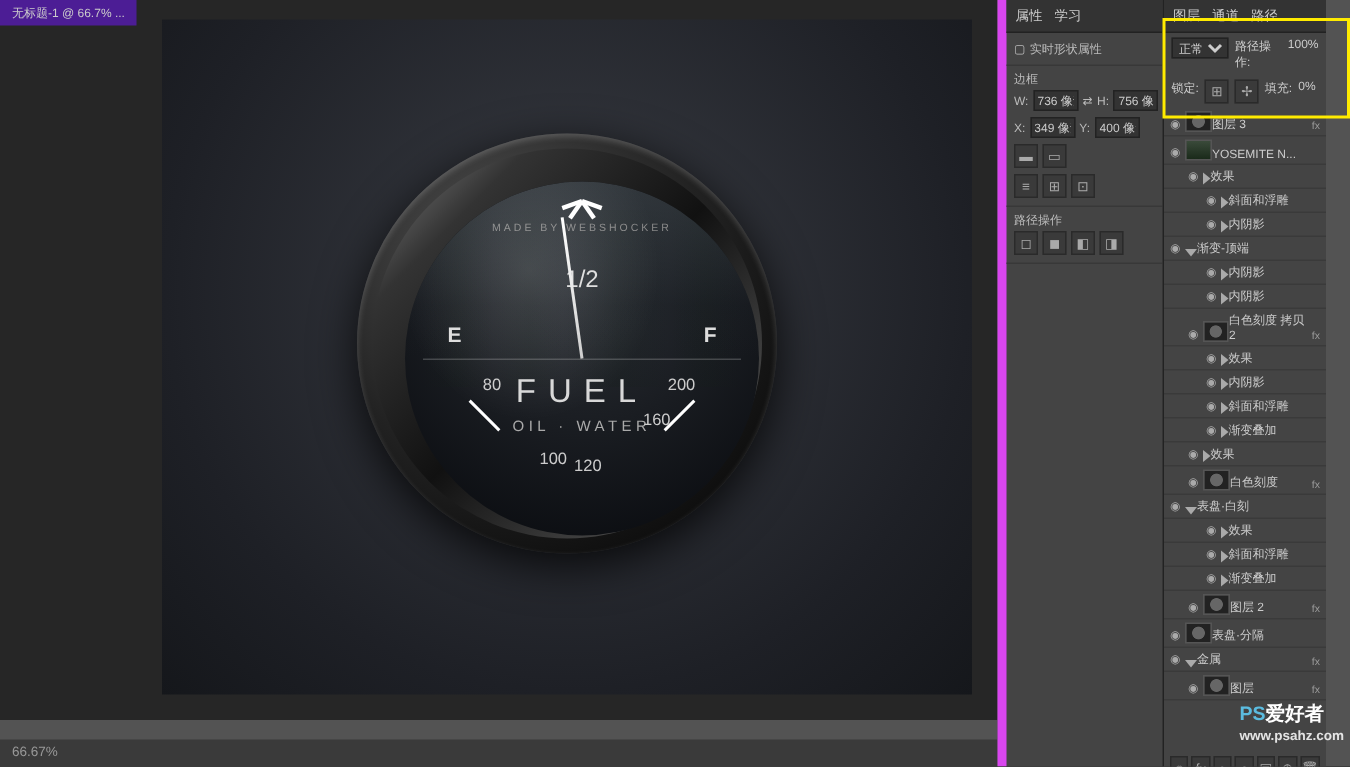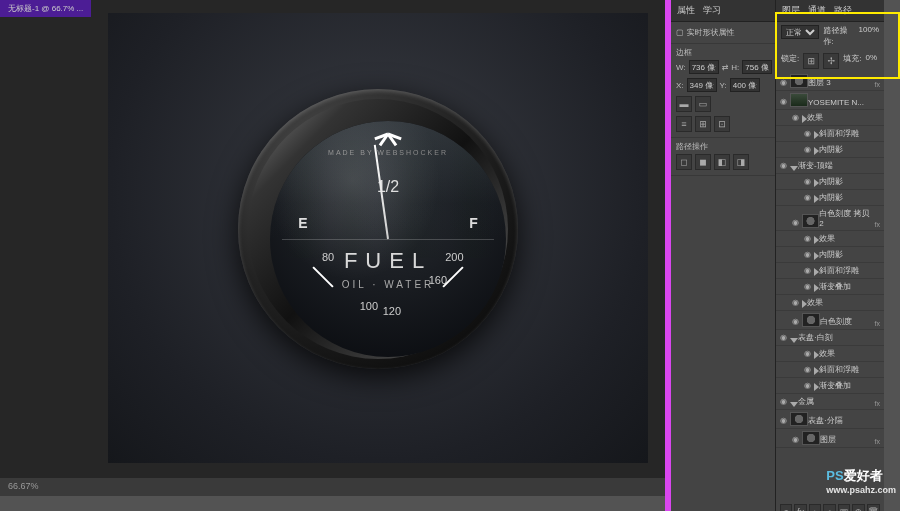--- a/index.html
+++ b/index.html
@@ -24,21 +24,21 @@
 .n80{left:22%;top:55%}
 .n100{left:38%;top:76%}
 .n120{left:52%;top:78%;transform:translateX(-10px)}
 .n160{right:25%;top:65%}
 .n200{right:18%;top:55%}
 .needle{position:absolute;left:50%;top:50%;width:2px;height:95px;background:linear-gradient(#fff,#ccc);transform-origin:50% 100%;transform:translate(-50%,-100%) rotate(-8deg)}
 .mini-needle{position:absolute;width:2px;height:28px;background:#fff}
 .mn-left{left:22%;top:60%;transform:rotate(-45deg)}
 .mn-right{right:22%;top:60%;transform:rotate(45deg)}
 .glass{position:absolute;width:100%;height:100%;border-radius:50%;background:radial-gradient(ellipse at 35% 25%,rgba(255,255,255,.15) 0%,transparent 40%)}
-.status-bar{position:absolute;bottom:15px;left:0;width:665px;height:18px;background:#3a3a3a;color:#999;font-size:9px;padding:3px 8px}
+.status-bar{position:absolute;bottom:0;left:0;width:665px;height:18px;background:#3a3a3a;color:#999;font-size:9px;padding:3px 8px}
 .panels{position:absolute;right:0;top:0;width:235px;height:511px;display:flex}
 .panel-left{width:110px;background:#444;border-left:6px solid #d946ef}
 .panel-right{width:109px;background:#444;border-left:1px solid #222}
 .panel-tab{background:#333;padding:4px 6px;font-size:9px;border-bottom:1px solid #222;display:flex;gap:8px}
 .panel-section{padding:3px 5px;font-size:8px;color:#bbb;border-bottom:1px solid #383838}
 .row{display:flex;align-items:center;gap:3px;padding:2px 0}
 .input-mini{background:#333;border:1px solid #222;color:#ccc;width:30px;height:14px;font-size:8px;padding:0 2px}
 .layer-item{display:flex;align-items:flex-end;padding:2px 4px;font-size:8px;gap:0;border-bottom:1px solid #3a3a3a}
 .layer-item.indent1{padding-left:16px}
 .layer-item.indent2{padding-left:28px}
@@ -247,30 +247,36 @@
         <div class="layer-item indent2">
           <span class="eye"></span>
           <span class="arrow-right"></span>
           <span>斜面和浮雕</span>
         </div>
         <div class="layer-item indent2">
           <span class="eye"></span>
           <span class="arrow-right"></span>
           <span>渐变叠加</span>
         </div>
+        <div class="layer-item indent1">
+          <span class="eye"></span>
+          <span class="thumb circle"></span>
+          <span>图层 2</span>
+          <span class="fx">fx</span>
+        </div>
+        <div class="layer-item indent0">
+          <span class="eye"></span>
+          <span class="thumb circle"></span>
+          <span>表盘·分隔</span>
+        </div>
         <div class="layer-item indent0">
           <span class="eye"></span>
           <span class="arrow-tri"></span>
           <span>金属</span>
           <span class="fx">fx</span>
-        </div>
-        <div class="layer-item indent0">
-          <span class="eye"></span>
-          <span class="thumb circle"></span>
-          <span>表盘·分隔</span>
         </div>
         <div class="layer-item indent1">
           <span class="eye"></span>
           <span class="thumb circle"></span>
           <span>图层</span>
           <span class="fx">fx</span>
         </div>
       </div>
     <div class="toolbar-icons">
       <span class="tbicon">⚭</span>

